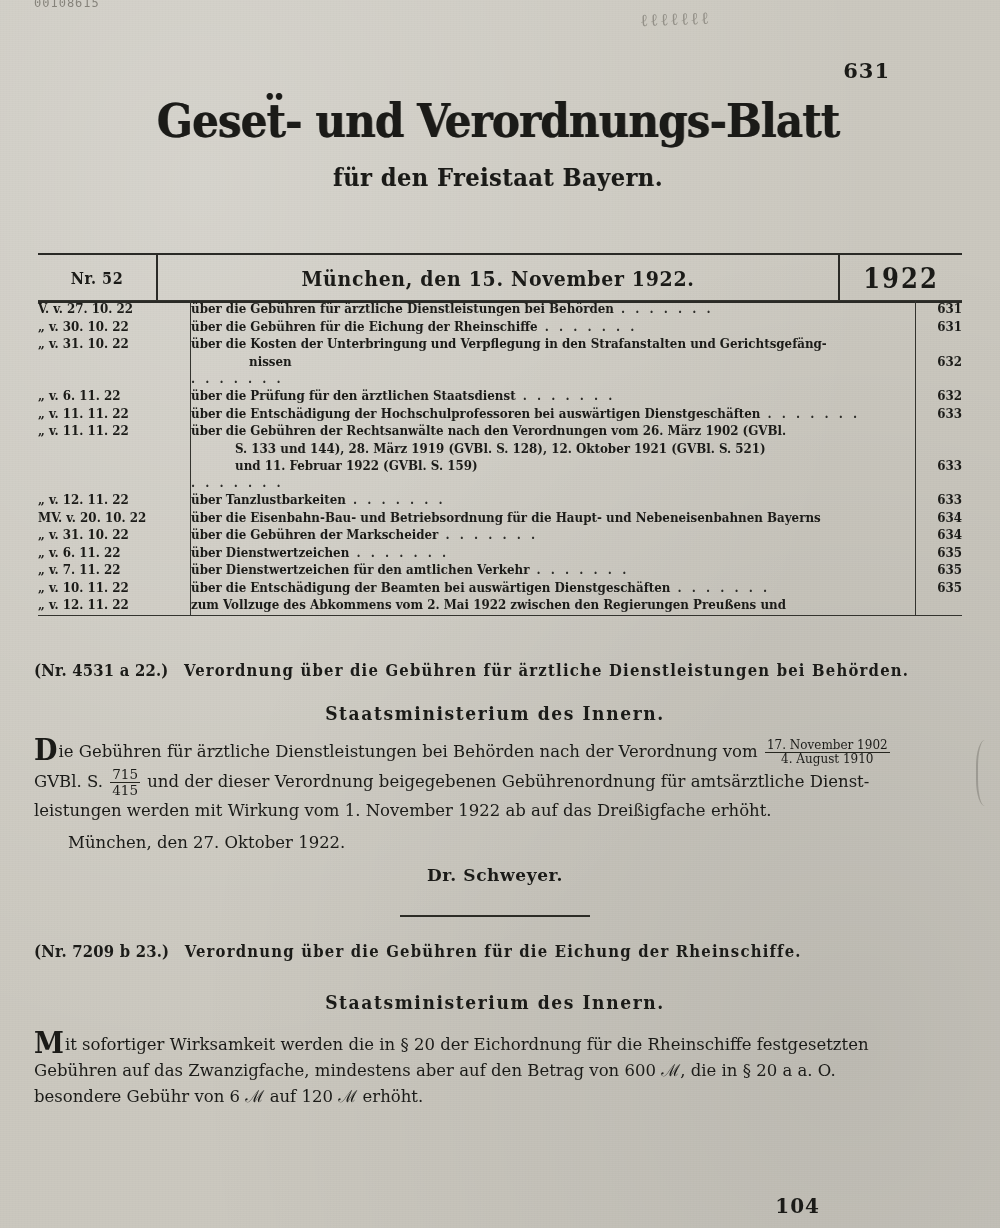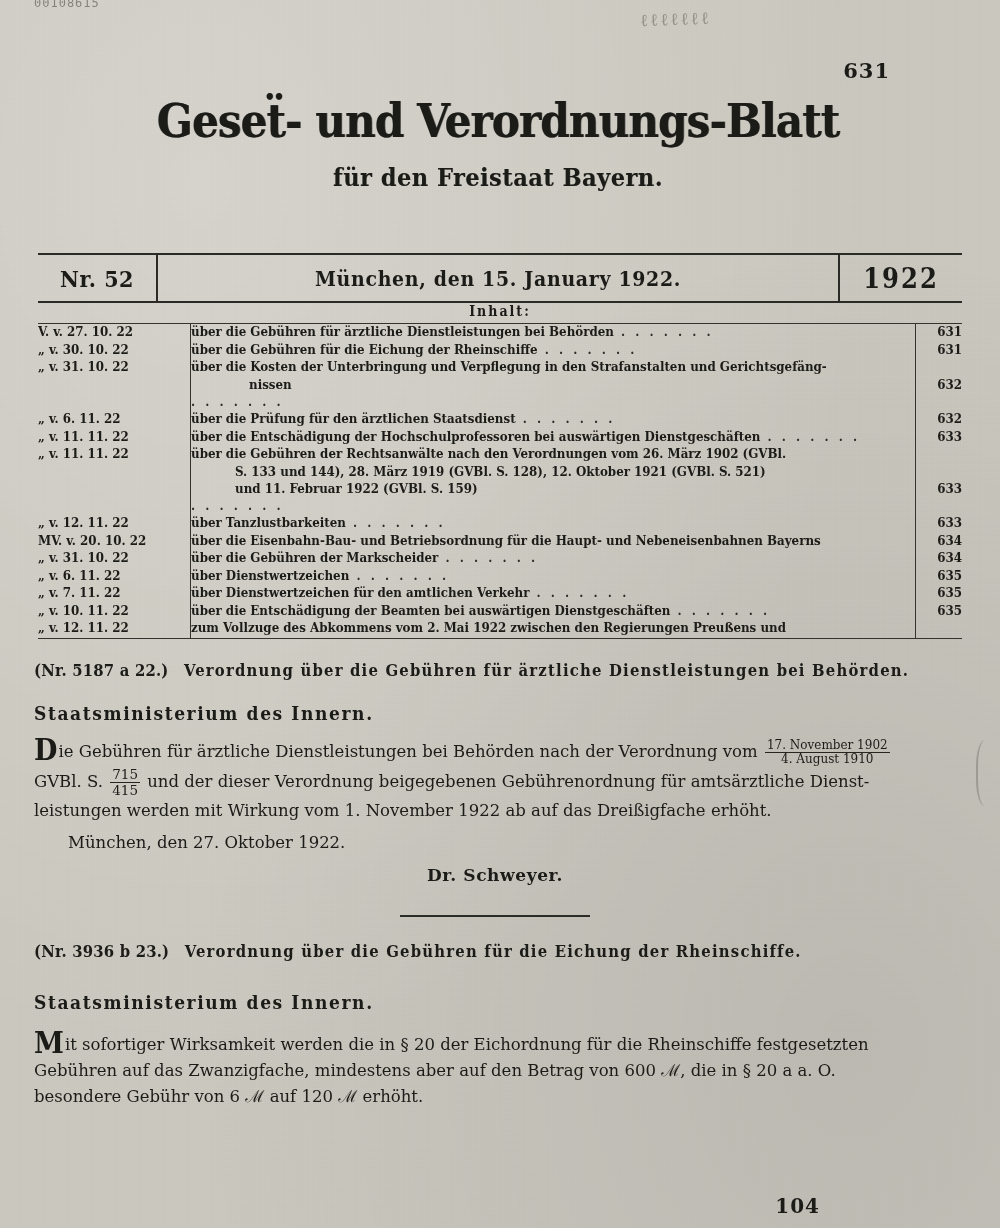--- a/index.html
+++ b/index.html
@@ -102,21 +102,21 @@
   }
   .issue-cell {
     display: flex;
     align-items: center;
     justify-content: center;
     font-weight: bold;
   }
   .issue-nr {
     width: 118px;
     border-right: 2px solid #2a2a26;
-    font-size: 23px;
+    font-size: 16px;
     letter-spacing: .5px;
   }
   .issue-date {
     flex: 1;
     font-size: 21px;
     letter-spacing: .7px;
   }
   .issue-year {
     width: 122px;
     border-left: 2px solid #2a2a26;
@@ -178,21 +178,21 @@
     top: 650px;
     font-size: 16.5px;
     line-height: 1.58;
   }
   .art-head {
     margin-top: 8px;
     font-size: 16.5px;
     letter-spacing: .2px;
   }
   .ministry {
-    text-align: left;
+    text-align: center;
     font-size: 19px;
     font-weight: bold;
     letter-spacing: 1.6px;
     margin: 14px 0 8px 0;
   }
   .para {
     text-align: justify;
     margin: 0;
     text-indent: 0;
   }
@@ -260,26 +260,25 @@
     <div class="scribble">ℓℓℓℓℓℓℓ</div>
     <div class="pagenum-top">631</div>
 
     <div class="masthead">
       <div class="title-main fraktur">Geseẗ- und Verordnungs-Blatt</div>
       <div class="title-sub fraktur">für den Freistaat Bayern.</div>
     </div>
 
     <div class="issue-bar">
       <div class="issue-cell issue-nr fraktur">Nr. 52</div>
-      <div class="issue-cell issue-date fraktur">München, den 15. January 1922.</div>
+      <div class="issue-cell issue-date fraktur">München, den 15. November 1922.</div>
       <div class="issue-cell issue-year fraktur">1922</div>
     </div>
 
     <div class="toc-wrap">
-      <div class="toc-title fraktur">Inhalt:</div>
       <div class="toc-box">
         <table class="toc">
           <tbody id="toc-body">
               <tr>
                 <td class="toc-ref fraktur">V. v. 27. 10. 22</td>
                 <td class="toc-text fraktur"><span>über die Gebühren für ärztliche Dienstleistungen bei Behörden</span><span class="dots">  .  .  .  .  .  .  .</span></td>
                 <td class="toc-page fraktur">631</td>
               </tr>
               <tr>
                 <td class="toc-ref fraktur">„  v. 30. 10. 22</td>
@@ -359,21 +358,21 @@
                 <td class="toc-page fraktur"></td>
               </tr>
             </tbody>
         </table>
       </div>
     </div>
 
     <div class="body-area">
 
       <div class="art-head fraktur">
-        <span>(Nr. 5187 a 22.)</span>
+        <span>(Nr. 4531 a 22.)</span>
         <span style="letter-spacing:1.2px; margin-left:10px;">Verordnung über die Gebühren für ärztliche Dienstleistungen bei Behörden.</span>
       </div>
 
       <div class="ministry fraktur">Staatsministerium des Innern.</div>
 
       <p class="para">
         <span class="dropcap fraktur">D</span><span>ie Gebühren für ärztliche Dienstleistungen bei Behörden nach der Verordnung vom</span>
         <span class="frac dates">
           <span class="num">17. November 1902</span>
           <span class="den">4. August 1910</span>
@@ -392,21 +391,21 @@
       <p class="para">leistungen werden mit Wirkung vom 1. November 1922 ab auf das Dreißigfache erhöht.</p>
 
 
       <p class="para indent" style="margin-top:6px;">München, den 27. Oktober 1922.</p>
 
       <div class="sig">Dr. Schweyer.</div>
 
       <div class="rule-sep"></div>
 
       <div class="art-head fraktur">
-        <span>(Nr. 3936 b 23.)</span>
+        <span>(Nr. 7209 b 23.)</span>
         <span style="letter-spacing:1.2px; margin-left:10px;">Verordnung über die Gebühren für die Eichung der Rheinschiffe.</span>
       </div>
 
       <div class="ministry fraktur" style="margin-top:22px;">Staatsministerium des Innern.</div>
 
       <p class="para" style="margin-top:12px;">
         <span class="dropcap fraktur">M</span><span>it sofortiger Wirksamkeit werden die in § 20 der Eichordnung für die Rheinschiffe festgesetzten</span>
       </p>
       <p class="para">Gebühren auf das Zwanzigfache, mindestens aber auf den Betrag von 600 ℳ, die in § 20 a a. O.</p>
       <p class="para">besondere Gebühr von 6 ℳ auf 120 ℳ erhöht.</p>

